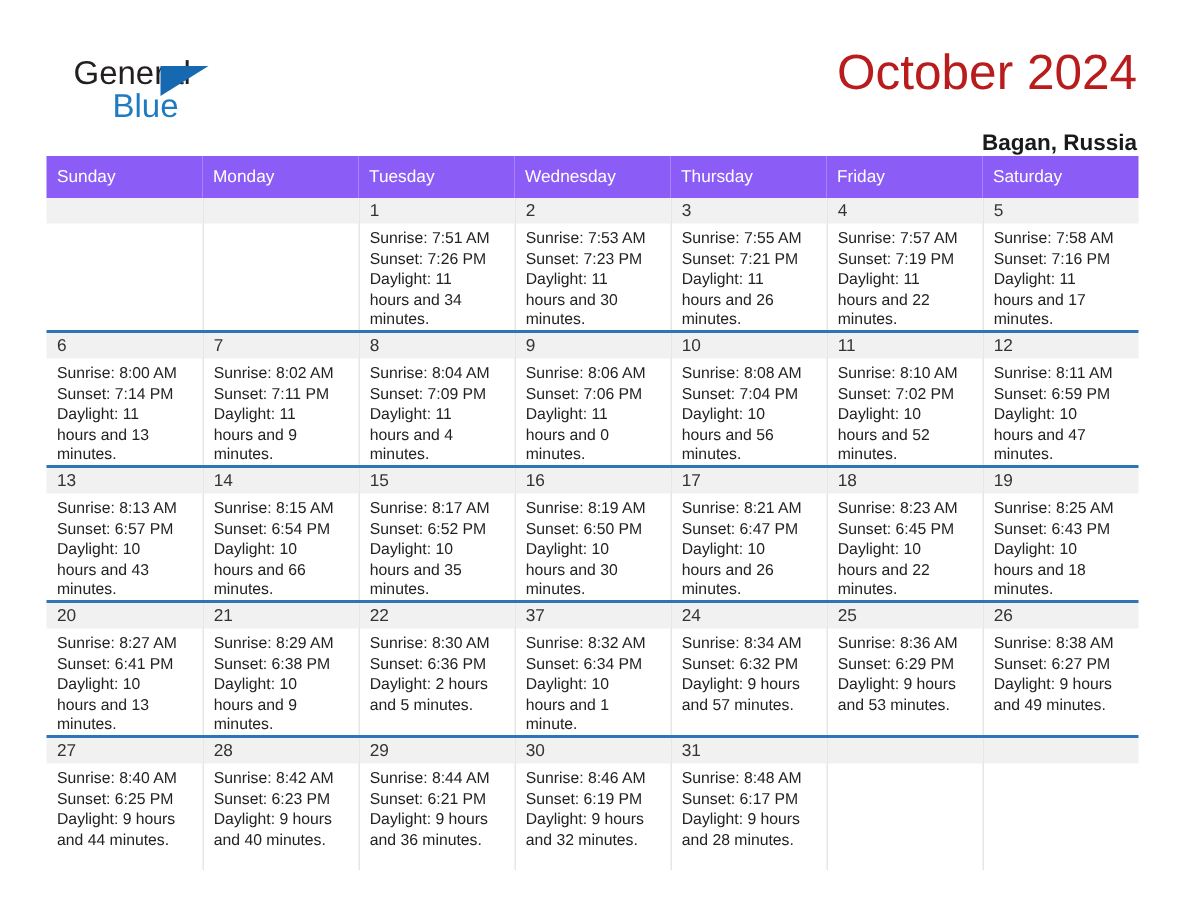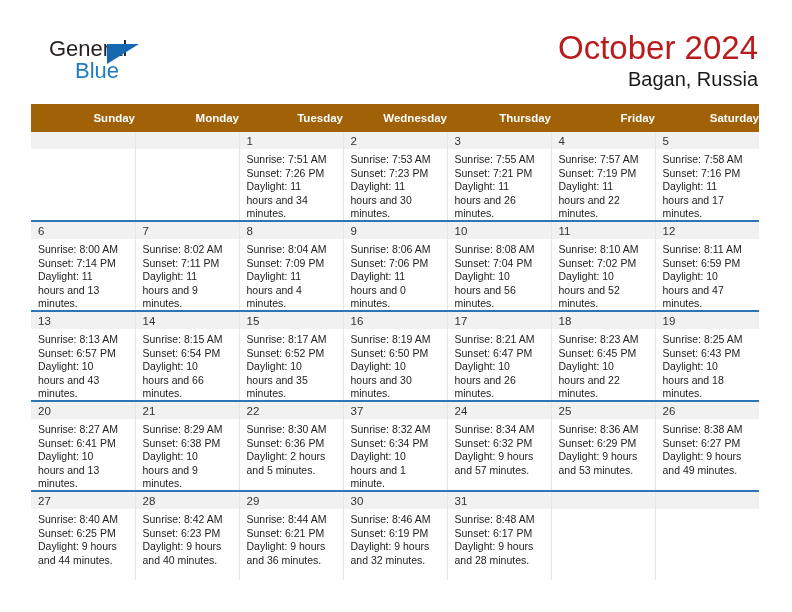--- a/index.html
+++ b/index.html
@@ -71,42 +71,43 @@
     text-align: right;
   }
   .cal-title {
     font-size: 33px;
     color: #b91c1c;
     line-height: 32px;
     font-weight: normal;
     white-space: nowrap;
   }
   .cal-subtitle {
-    font-size: 20px;
+    font-size: 15px;
     color: #1a1a1a;
     line-height: 20px;
-    margin-top: 5px;
+    margin-top: 22px;
     white-space: nowrap;
+    font-weight: bold;
   }
 
   
   .calendar {
     position: absolute;
     left: 31px;
     top: 104px;
     width: 728px;
     border-collapse: collapse;
     table-layout: fixed;
   }
   .calendar th {
-    background: #a16207;
+    background: #8b5cf6;
     color: #ffffff;
     font-size: 11.5px;
-    font-weight: bold;
-    text-align: right;
+    font-weight: normal;
+    text-align: left;
     padding: 5px 0 5px 7px;
     height: 18px;
     border: none;
   }
   .calendar td {
     vertical-align: top;
     padding: 0;
     height: 88px;
     border-top: 2px solid #2e75b6;
     border-right: 1px solid #e6e6e6;

